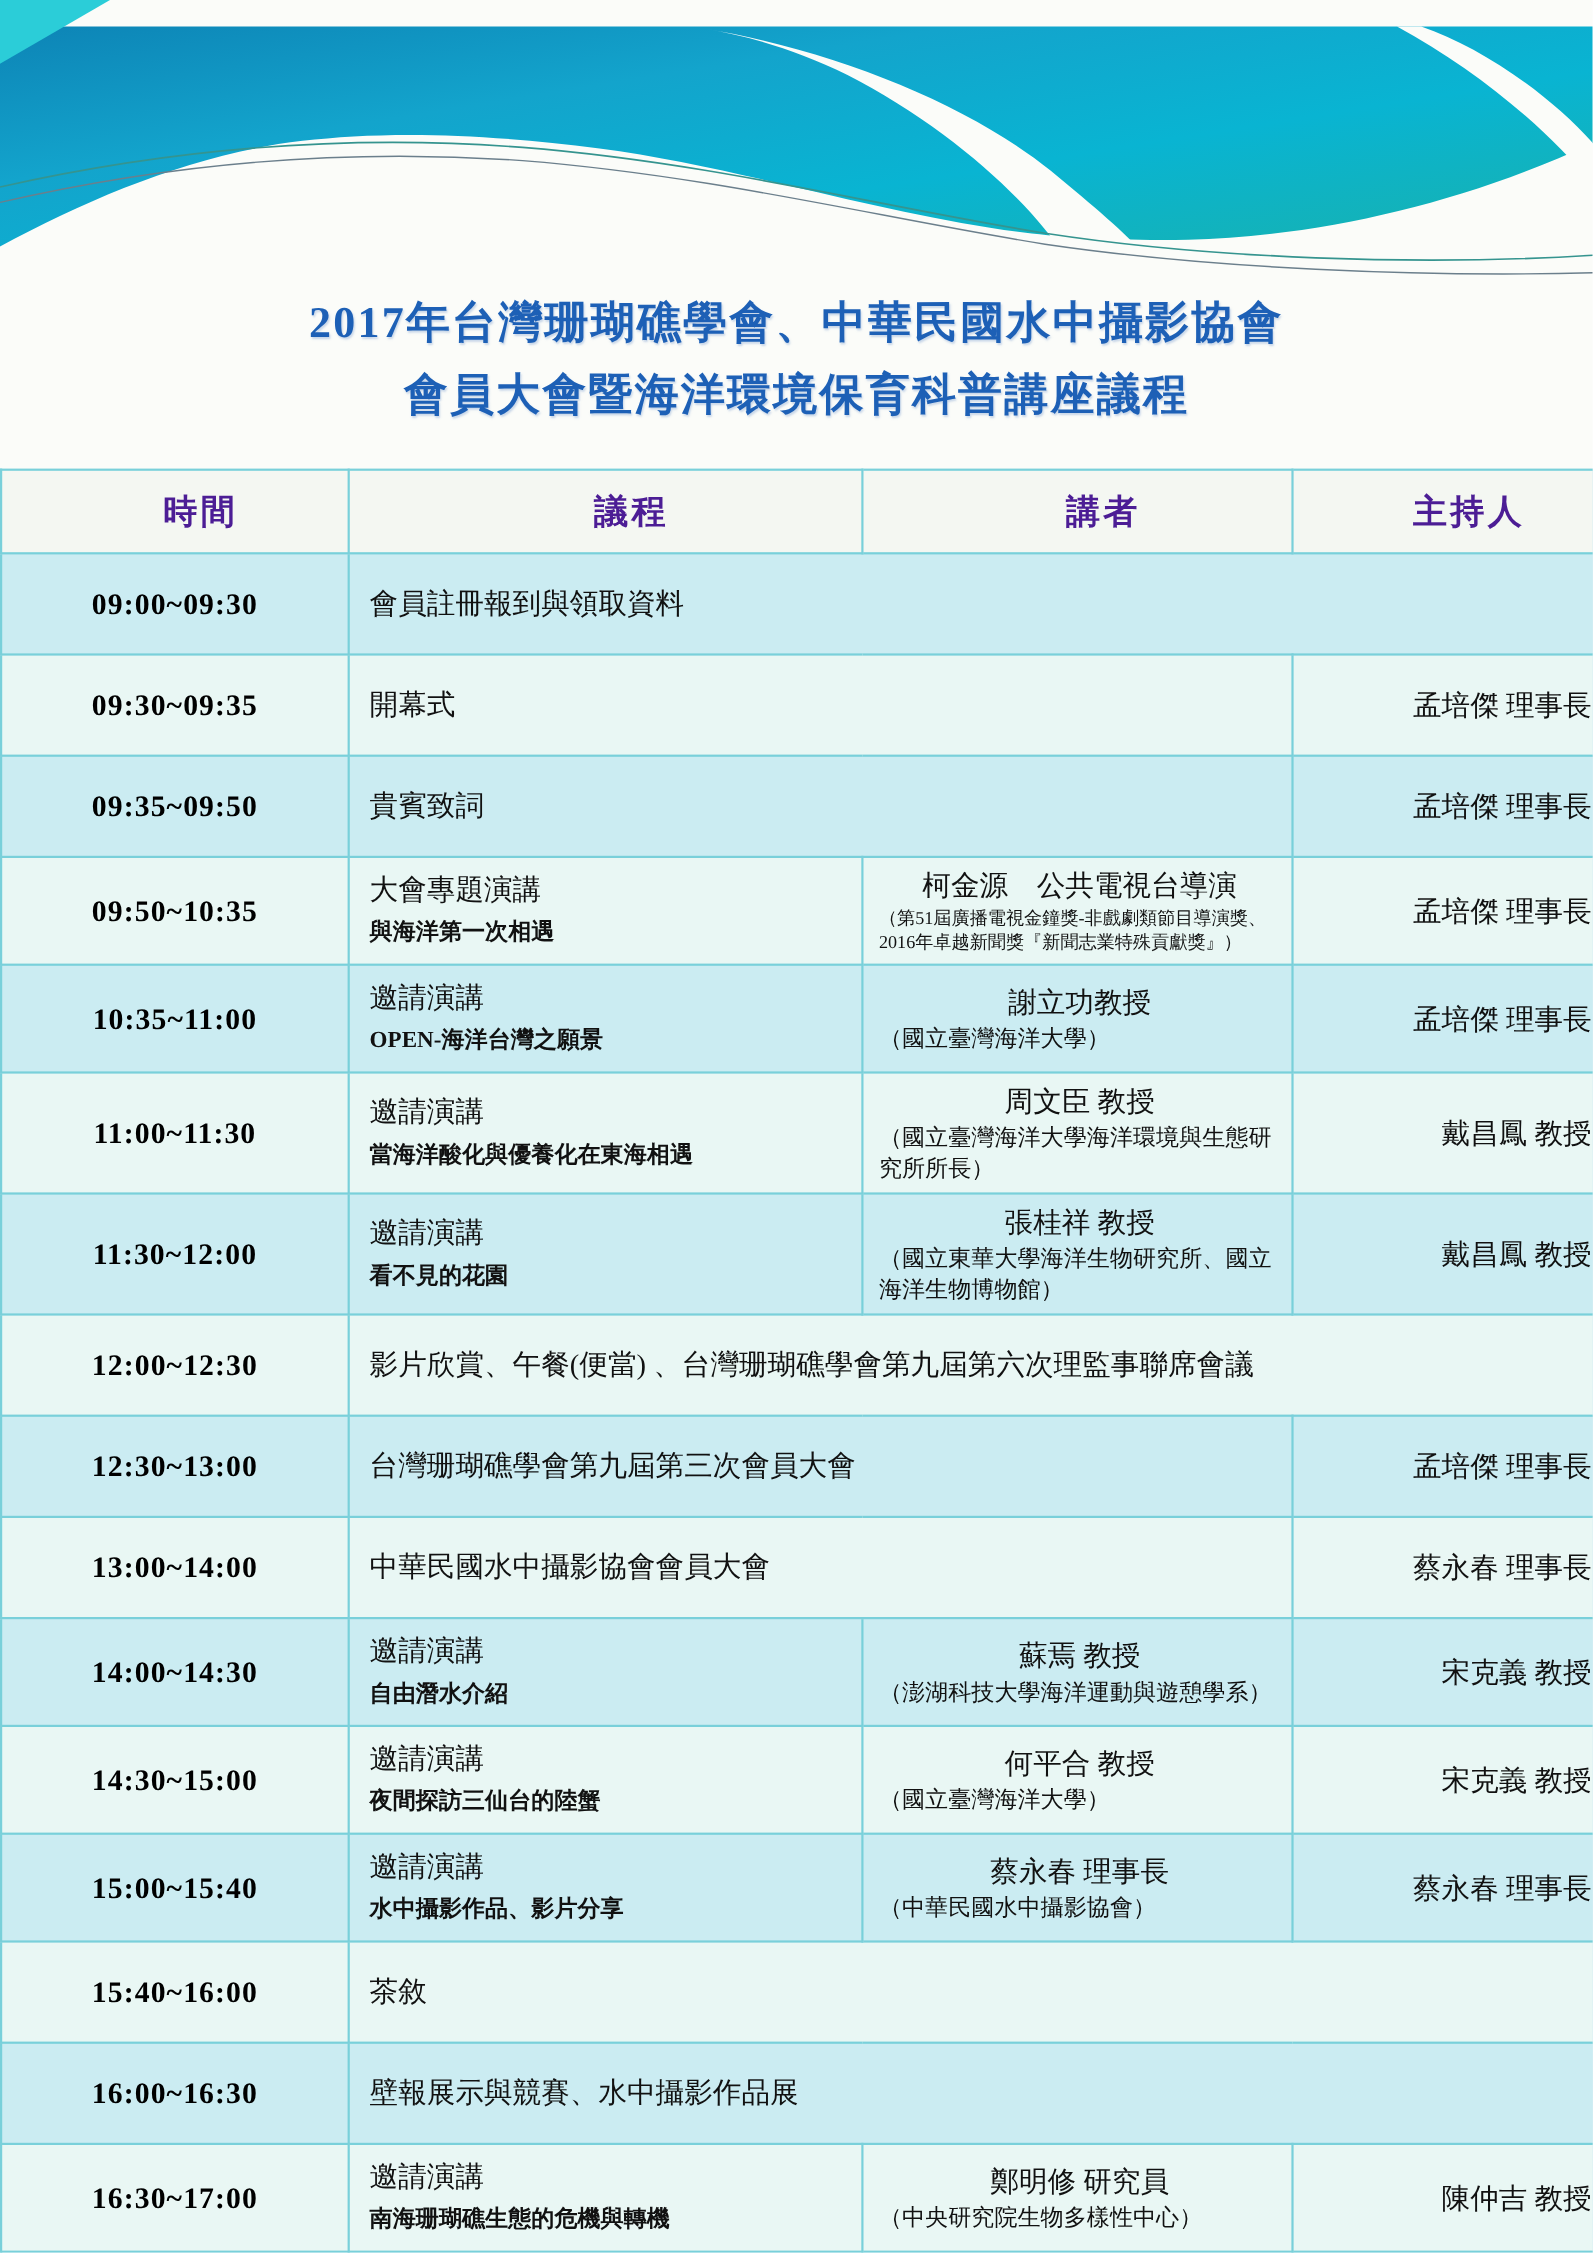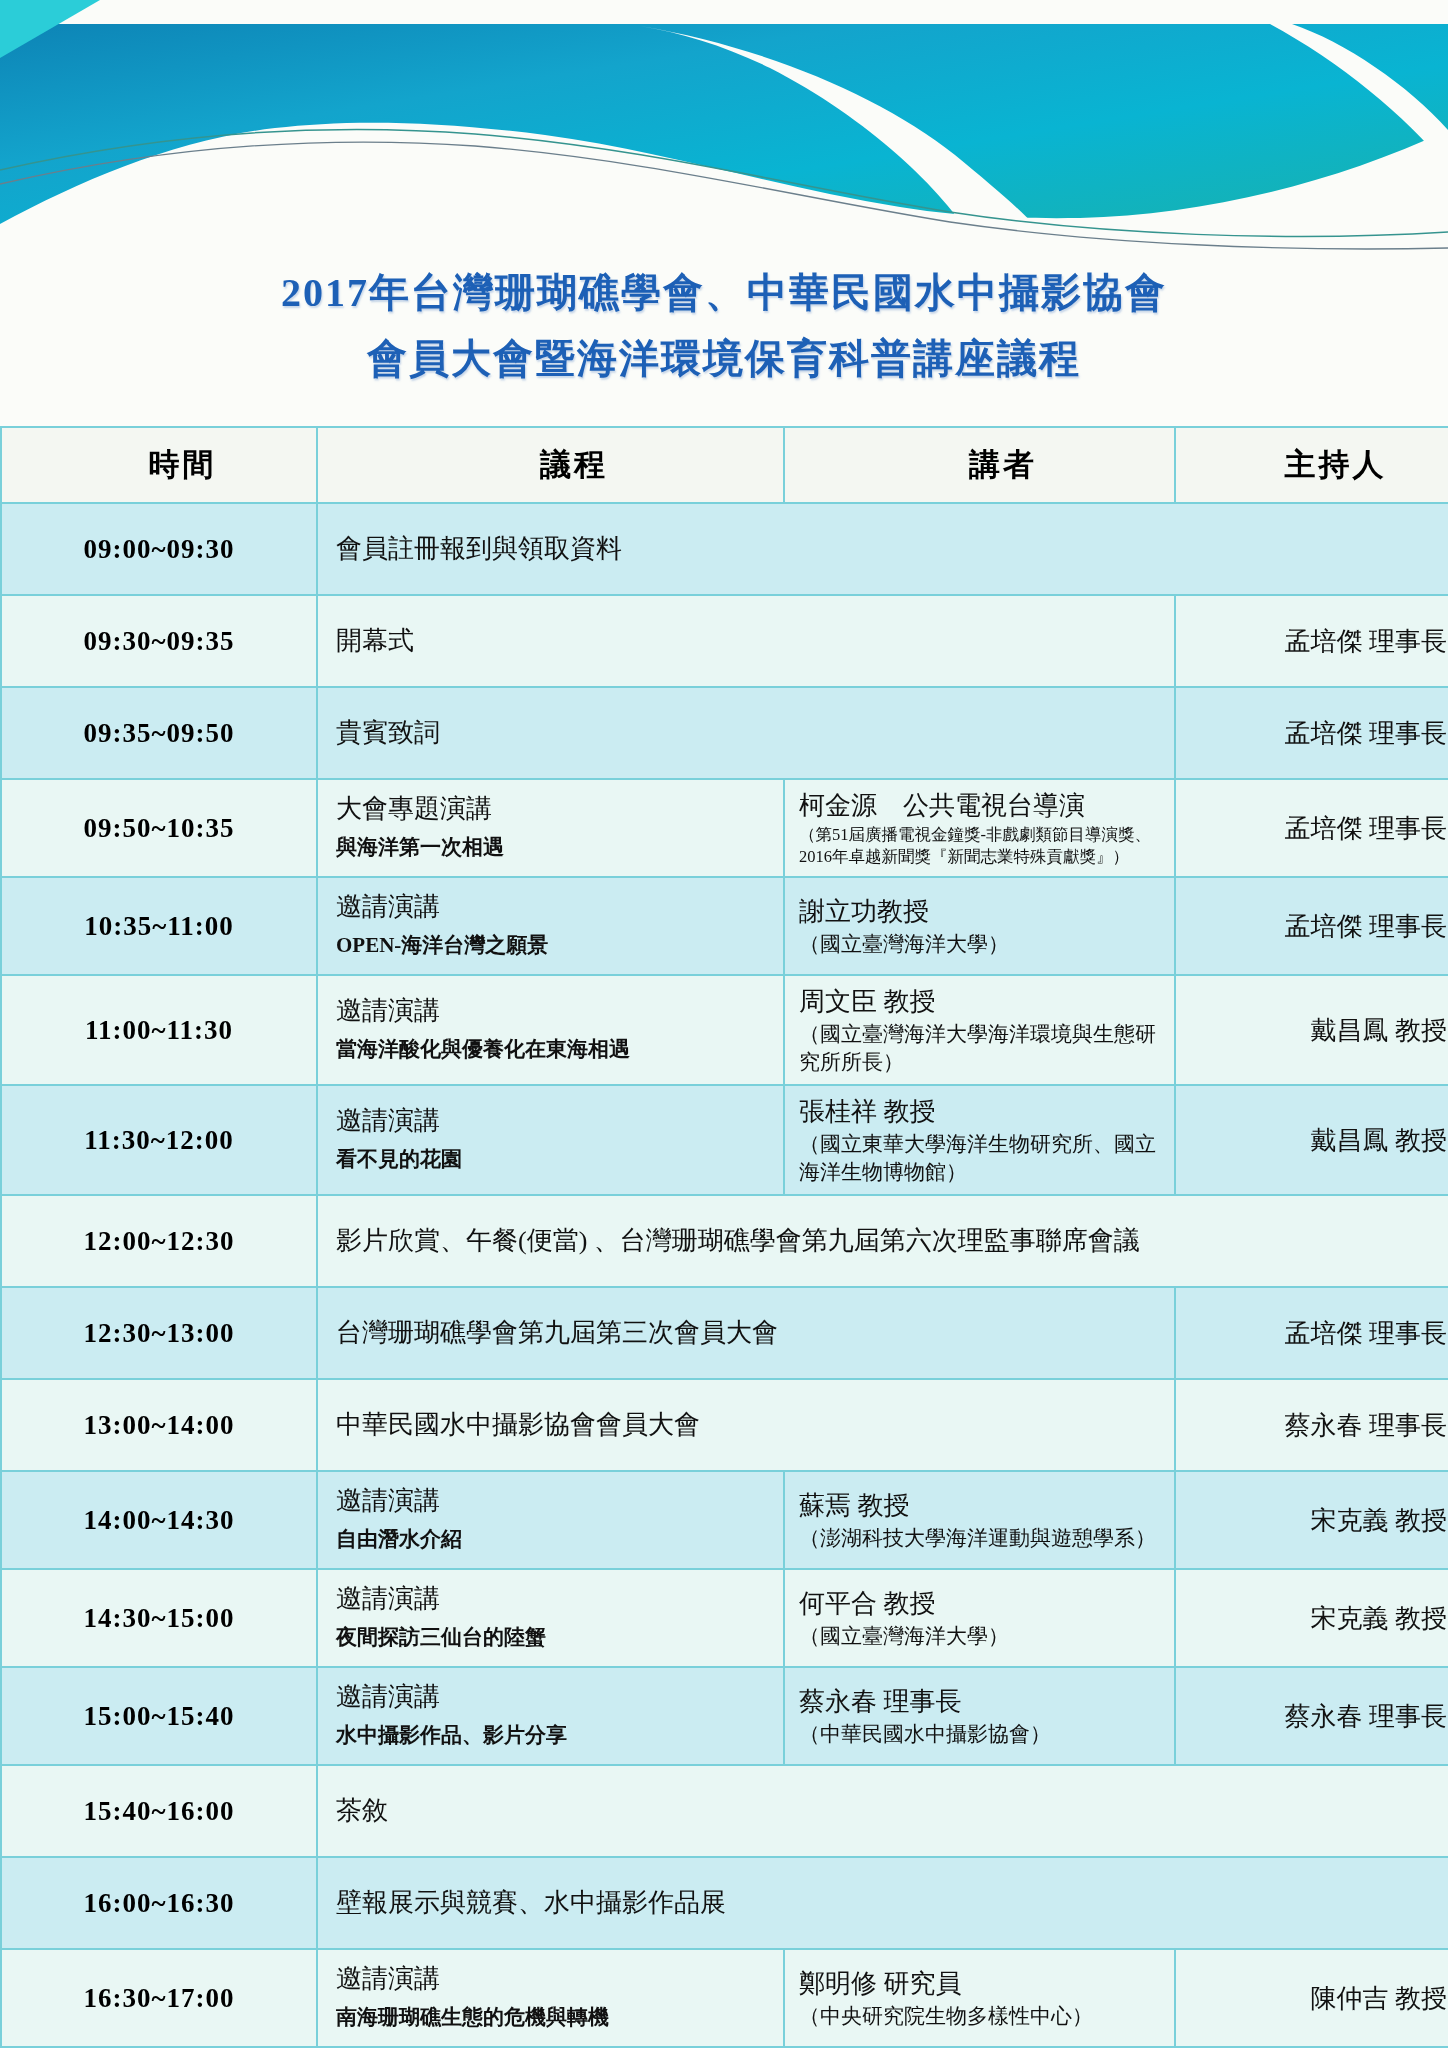--- a/index.html
+++ b/index.html
@@ -11,30 +11,30 @@
   .banner-svg{position:absolute;top:0;left:0;width:1448px;height:300px;z-index:0;pointer-events:none;}
 
   
   .title-block{position:relative;z-index:1;padding-top:260px;text-align:center;
                color:#1d60b6;font-weight:700;font-size:40px;line-height:66px;letter-spacing:2px;
                text-shadow:1px 2px 2px rgba(100,140,200,.35);}
 
   
   table.agenda{position:relative;z-index:1;width:1448px;margin-top:34px;border-collapse:collapse;table-layout:fixed;}
   table.agenda td,table.agenda th{border:2px solid #79d0da;vertical-align:middle;}
-  th{height:72px;background:#f4f7f2;font-size:31px;font-weight:700;color:#000000;letter-spacing:3px;padding-left:48px;}
+  th{height:72px;background:#f4f7f2;font-size:31px;font-weight:700;color:#4c1d95;letter-spacing:3px;padding-left:48px;}
   tr.dark  td{background:#cbecf2;}
   tr.light td{background:#e9f7f4;}
   td{height:70px;}
   .cell-time{text-align:center;font-weight:700;font-size:27px;letter-spacing:1px;color:#000;}
   .cell-agenda{padding:10px 24px 10px 18px;font-size:26px;color:#111;}
   .ag-line{line-height:38px;}
   .ag-topic{line-height:38px;font-weight:700;font-size:21px;}
   .cell-speaker{padding:8px 10px 8px 14px;font-size:26px;color:#111;}
-  .sp-name{line-height:36px;}
+  .sp-name{line-height:36px;text-align:center;}
   .sp-affil{font-size:21px;line-height:28px;}
   .sp-affil.tiny{font-size:16.5px;line-height:22px;}
   .cell-host{text-align:right;font-size:26px;color:#111;}
 </style>
 </head>
 <body>
 
 <div class="page">
 
   <svg class="banner-svg" viewBox="0 0 1448 300" preserveAspectRatio="none">

